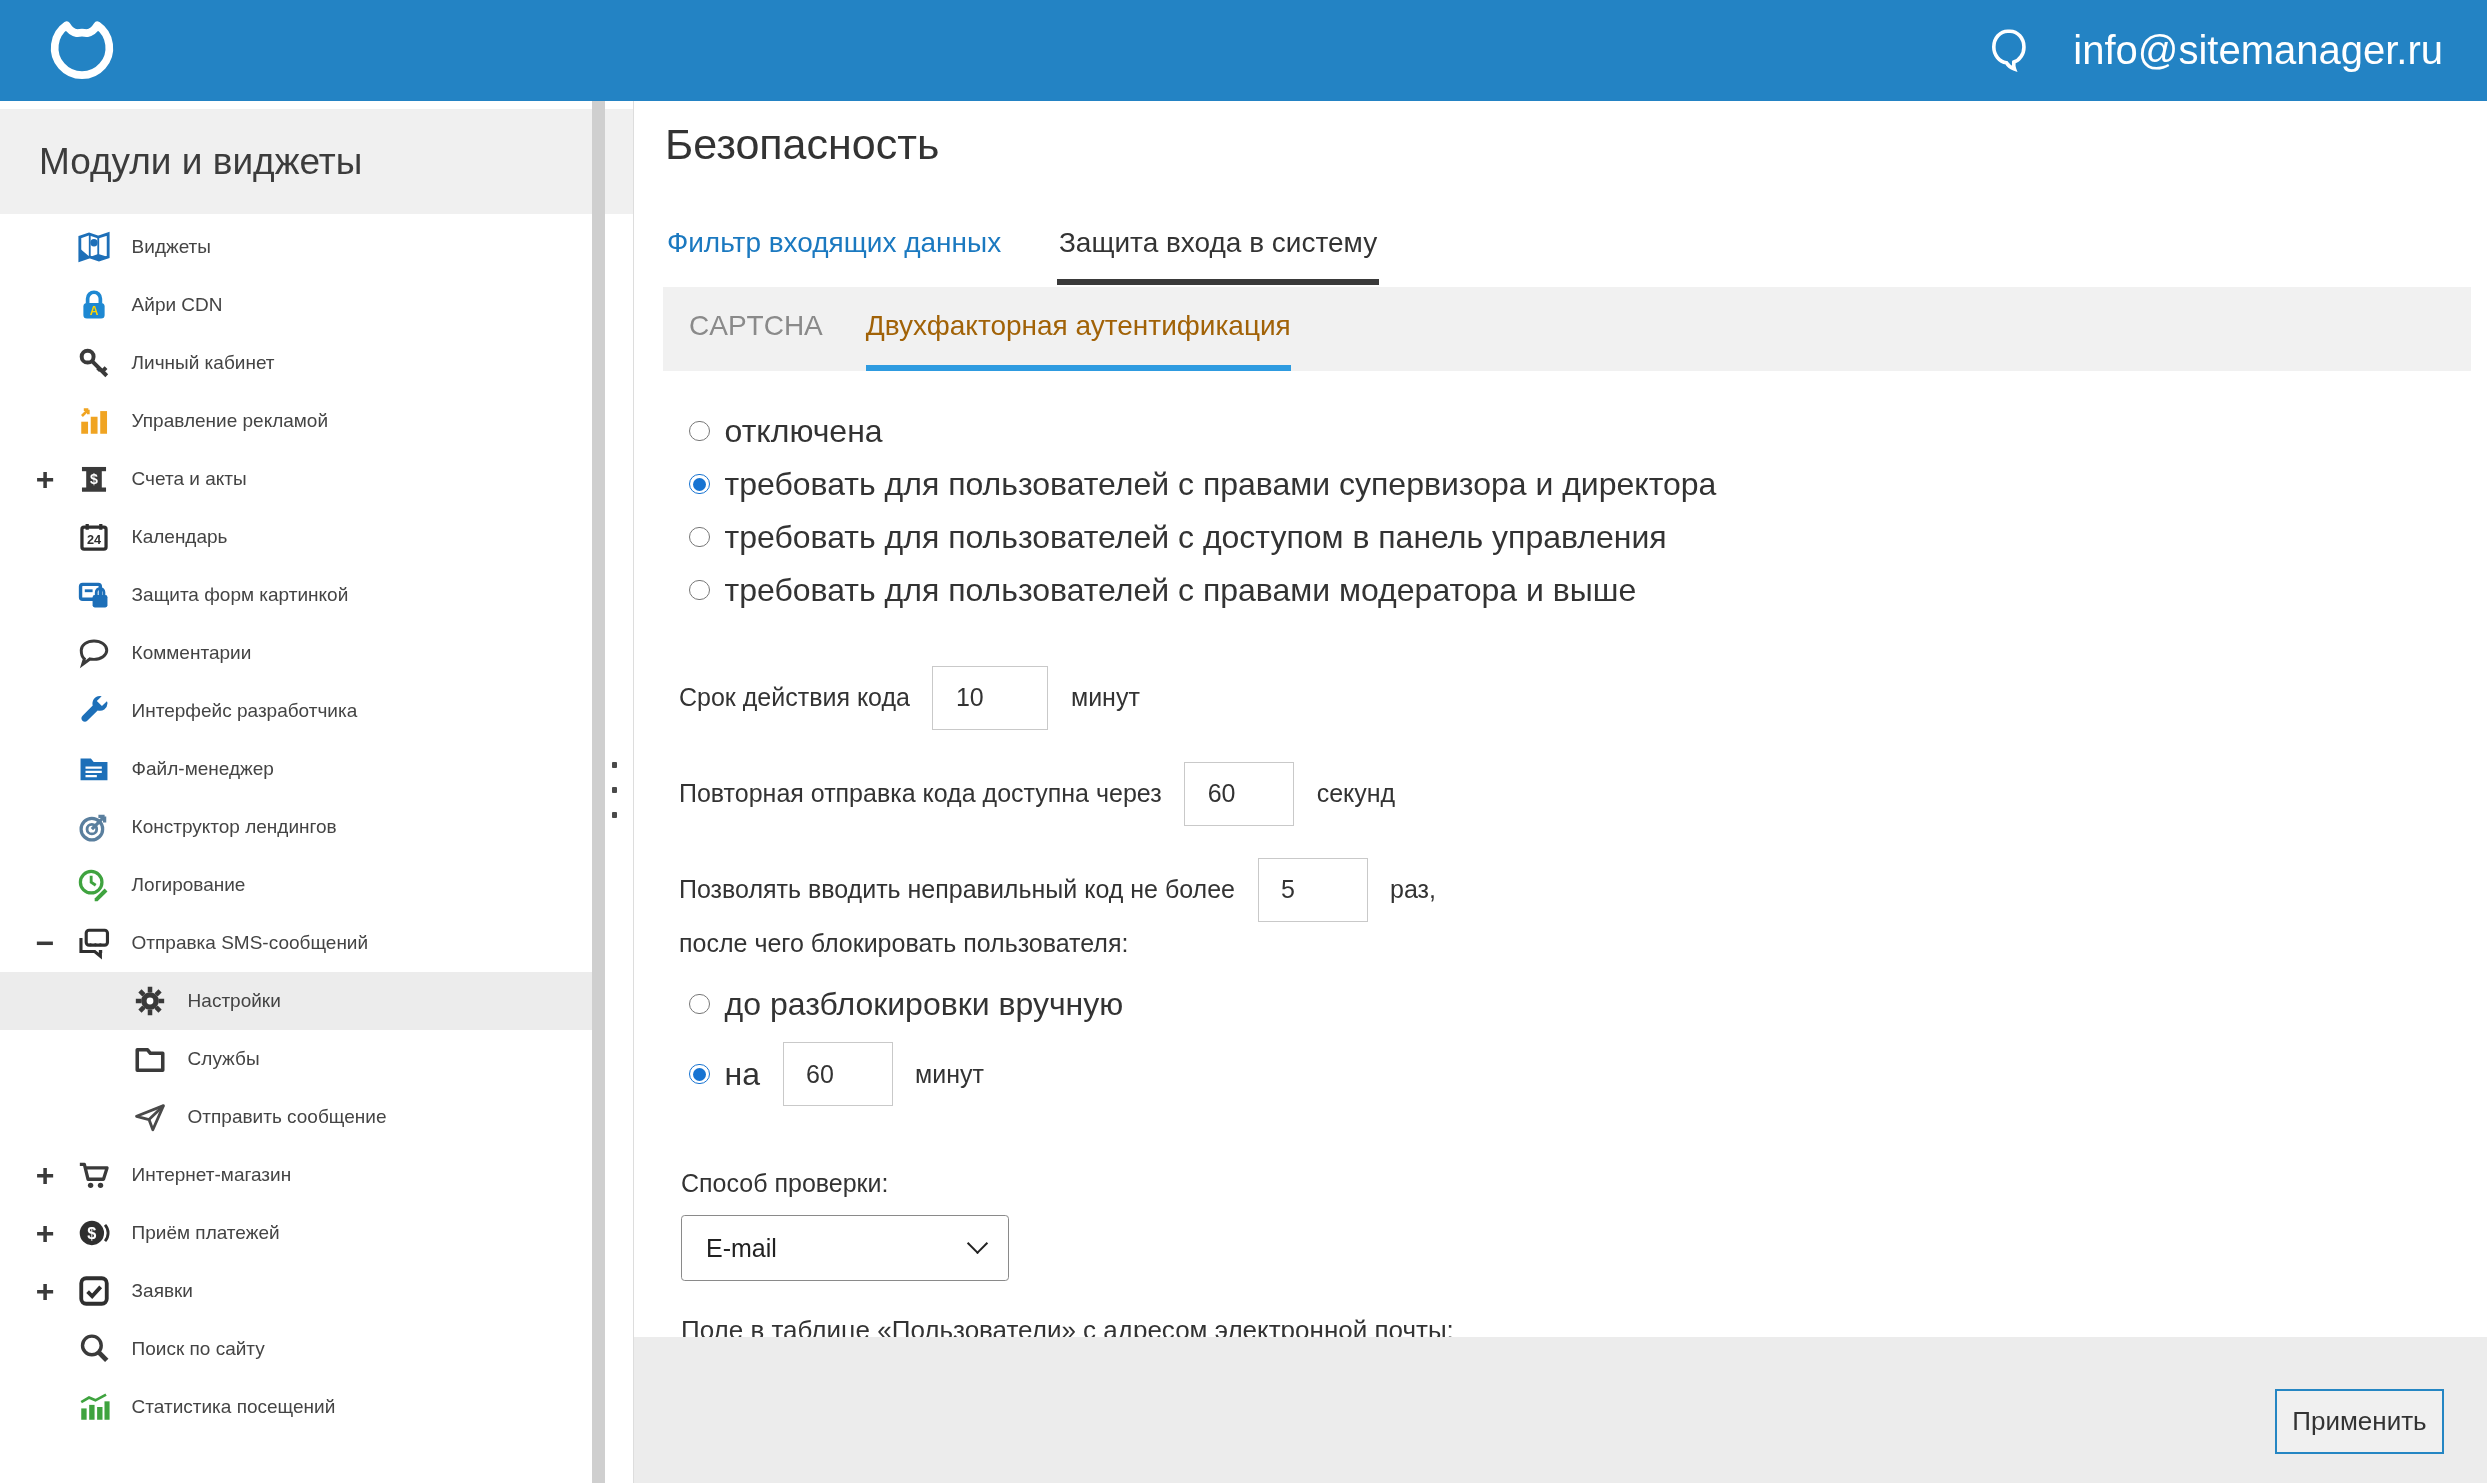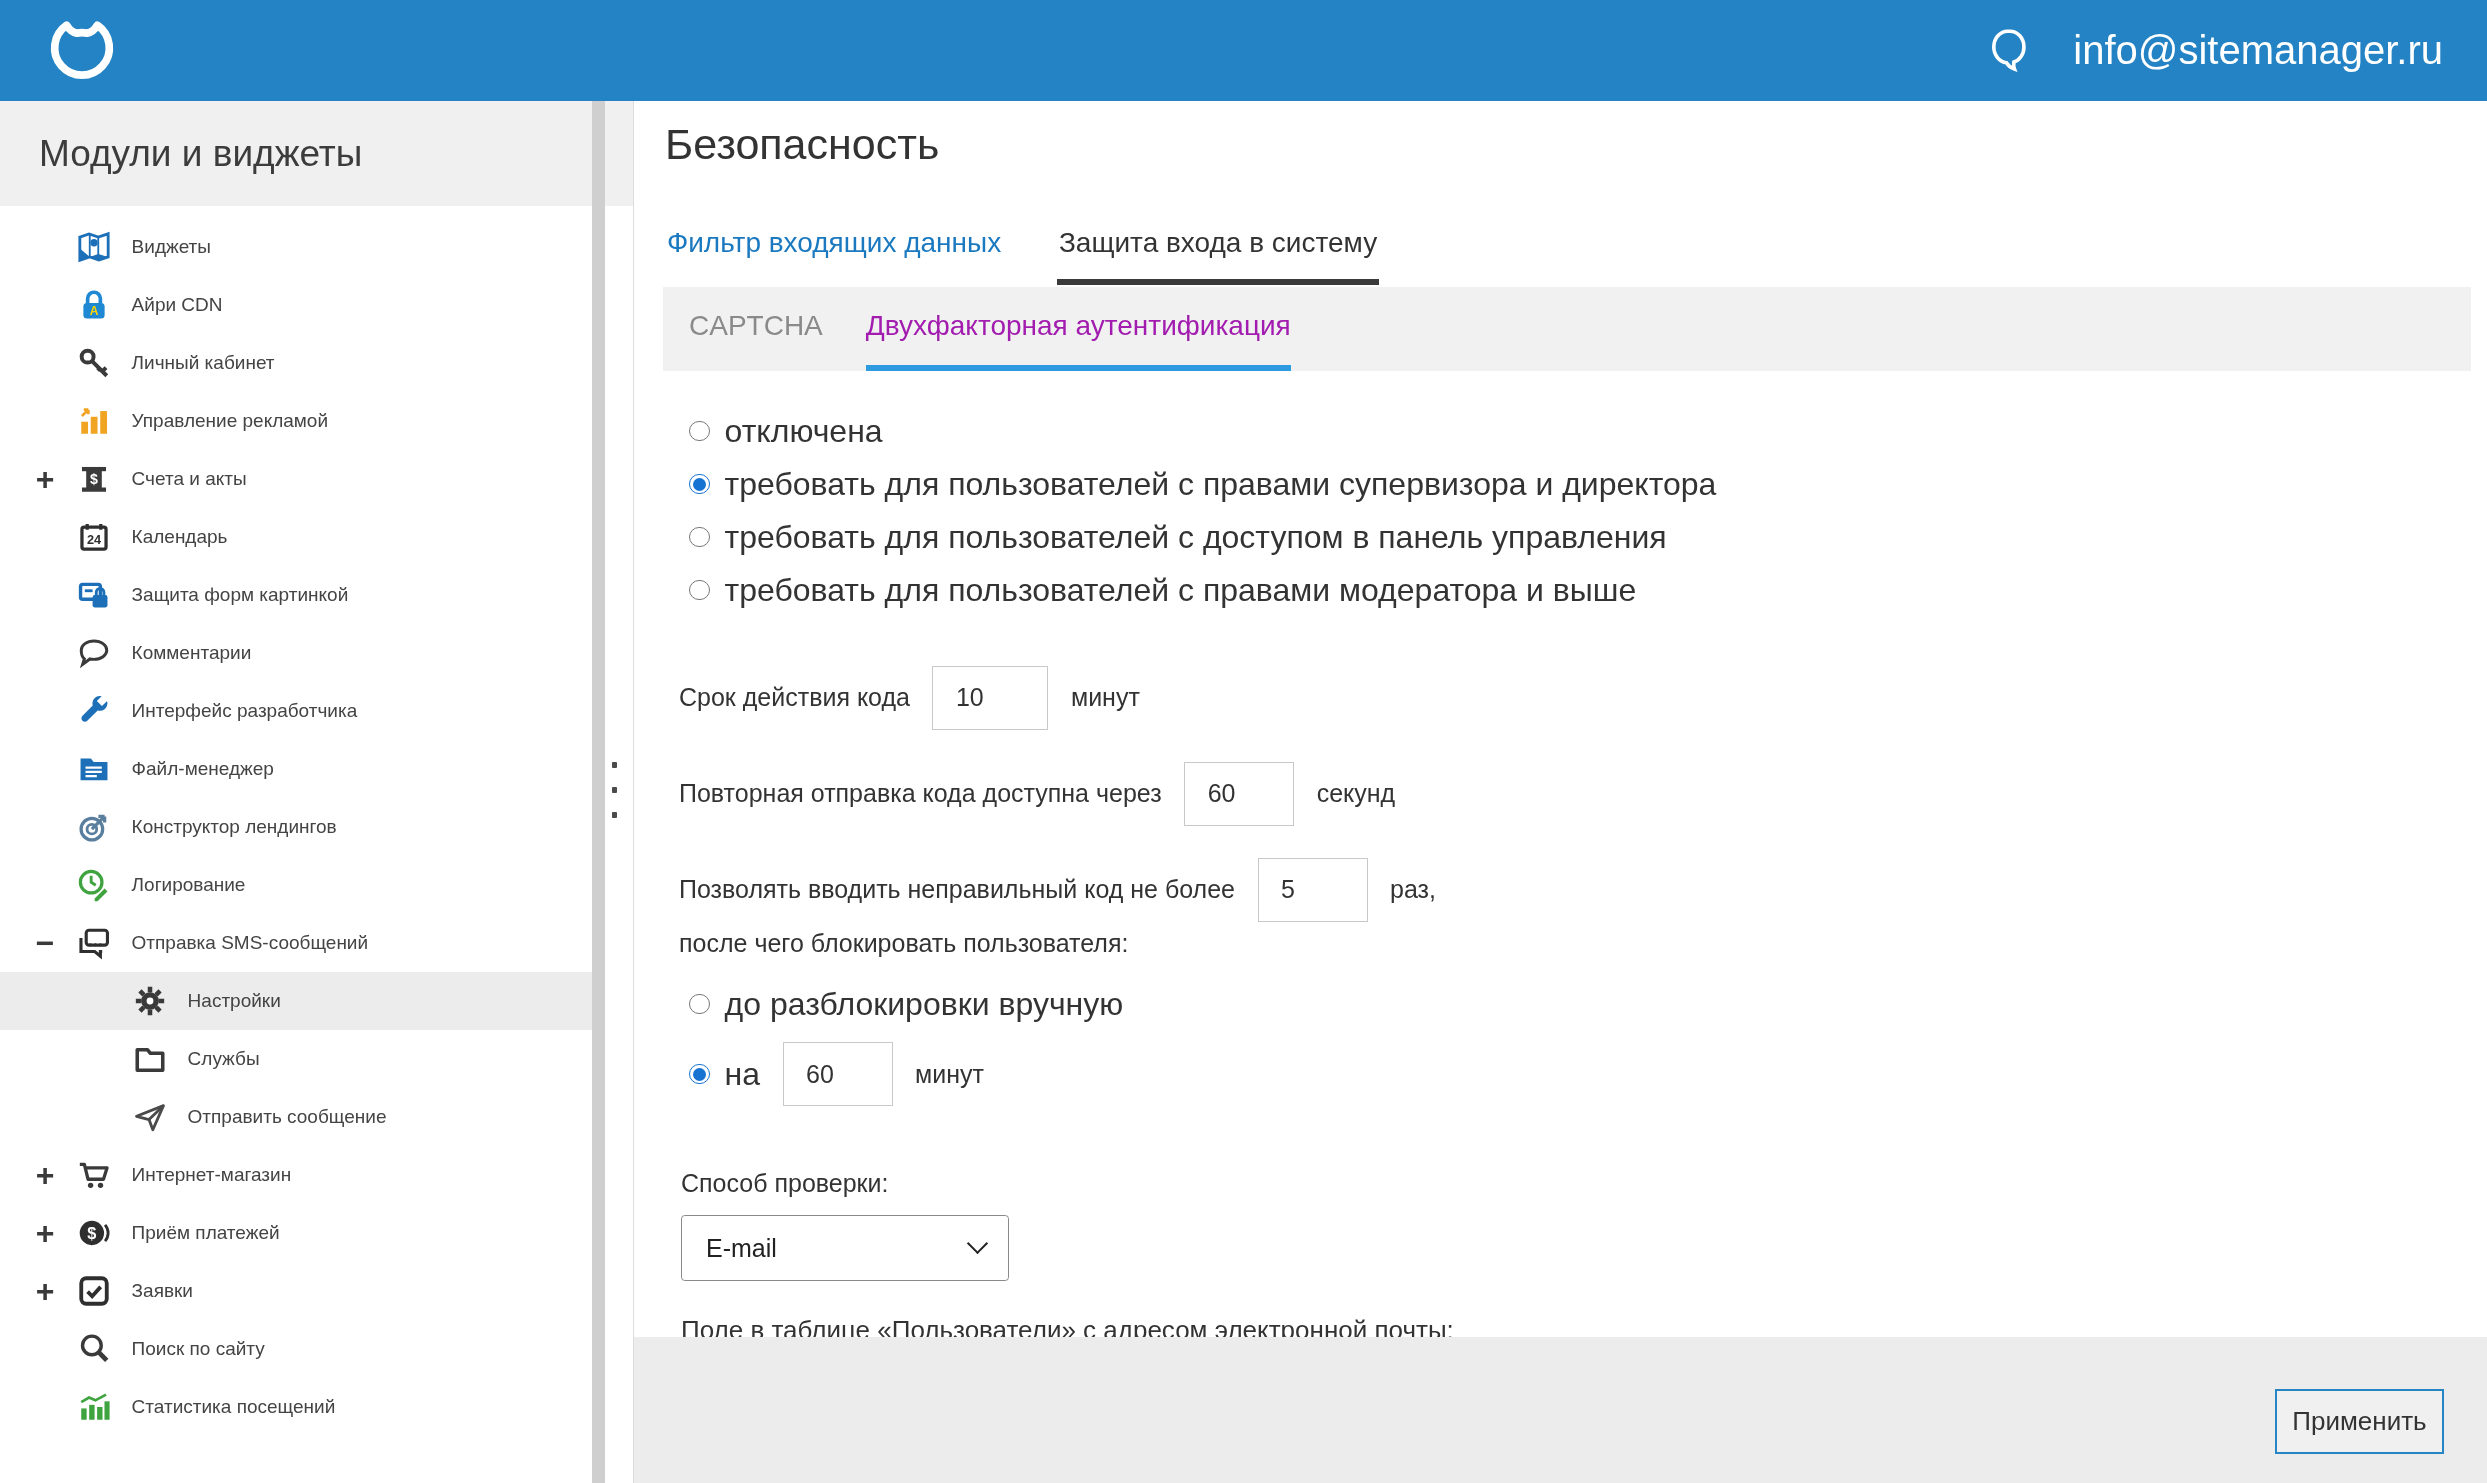--- a/index.html
+++ b/index.html
@@ -11,21 +11,21 @@
   .logo{position:absolute;left:41px;top:9.4px;width:82px;height:82px;}
   .menu{position:absolute;left:153px;top:0;height:101px;display:flex;gap:50px;align-items:center;
         color:#fff;font-size:32px;}
   .menu-item{cursor:pointer;white-space:nowrap;}
   .topbar-right{position:absolute;right:44px;top:0;height:101px;display:flex;align-items:center;
         gap:36px;color:#fff;font-size:40px;}
   .bubble-icon{width:54px;height:54px;}
 
   
   .sidebar{position:absolute;left:0;top:101px;width:634px;bottom:0;background:#fff;}
-  .sidebar-header{position:absolute;left:0;top:0;width:100%;height:105px;background:#f0f0f0;
+  .sidebar-header{position:absolute;left:0;top:8px;width:100%;height:105px;background:#f0f0f0;
         display:flex;align-items:center;}
   .sidebar-header span{margin-left:39px;font-size:37px;color:#3c3c3c;}
   .sidebar-list{position:absolute;left:0;top:117px;width:592px;}
   .s-item{position:relative;height:58px;display:flex;align-items:center;cursor:pointer;}
   .s-item.active{background:#ececec;}
   .expander{position:absolute;left:28px;width:34px;text-align:center;font-size:32px;
         font-weight:bold;color:#3a3a3a;line-height:58px;}
   .s-icon{width:34px;height:34px;margin-left:77px;flex:none;display:flex;}
   .s-item.indent .s-icon{margin-left:133px;}
   .s-icon svg{width:100%;height:100%;}
@@ -39,21 +39,21 @@
   
   .page-title{position:absolute;left:665px;top:120px;font-size:43px;color:#333;}
   .tabs{position:absolute;left:665px;top:206px;height:79px;display:flex;gap:54px;}
   .tab{display:flex;align-items:center;font-size:28px;color:#1b79c0;cursor:pointer;
         border-bottom:6.6px solid transparent;padding:0 1.9px;white-space:nowrap;}
   .tab.active{color:#333;border-bottom-color:#3a3a3a;}
   .subtab-bar{position:absolute;left:663px;top:287px;right:16px;height:84px;background:#f1f1f1;
         display:flex;padding-left:26px;gap:43px;}
   .subtab{display:flex;align-items:center;font-size:28px;color:#8a8a8a;cursor:pointer;
         border-bottom:6.6px solid transparent;white-space:nowrap;}
-  .subtab.active{color:#a21caf;border-bottom-color:#2e9be0;}
+  .subtab.active{color:#a16207;border-bottom-color:#2e9be0;}
 
   .radio-group{position:absolute;}
   #mode-group{left:689px;top:418px;}
   #block-group{left:689px;top:991px;}
   .radio-row{display:flex;align-items:center;margin-bottom:27px;height:26px;}
   .radio-row.with-input{height:75px;margin-top:-7.5px;}
   .radio{width:20.6px;height:20.6px;border-radius:50%;border:1.9px solid #777;box-sizing:border-box;
         position:relative;flex:none;background:#fff;cursor:pointer;}
   .radio.checked{border-color:#1673d2;}
   .radio.checked::after{content:"";position:absolute;inset:2.8px;border-radius:50%;background:#1673d2;}

